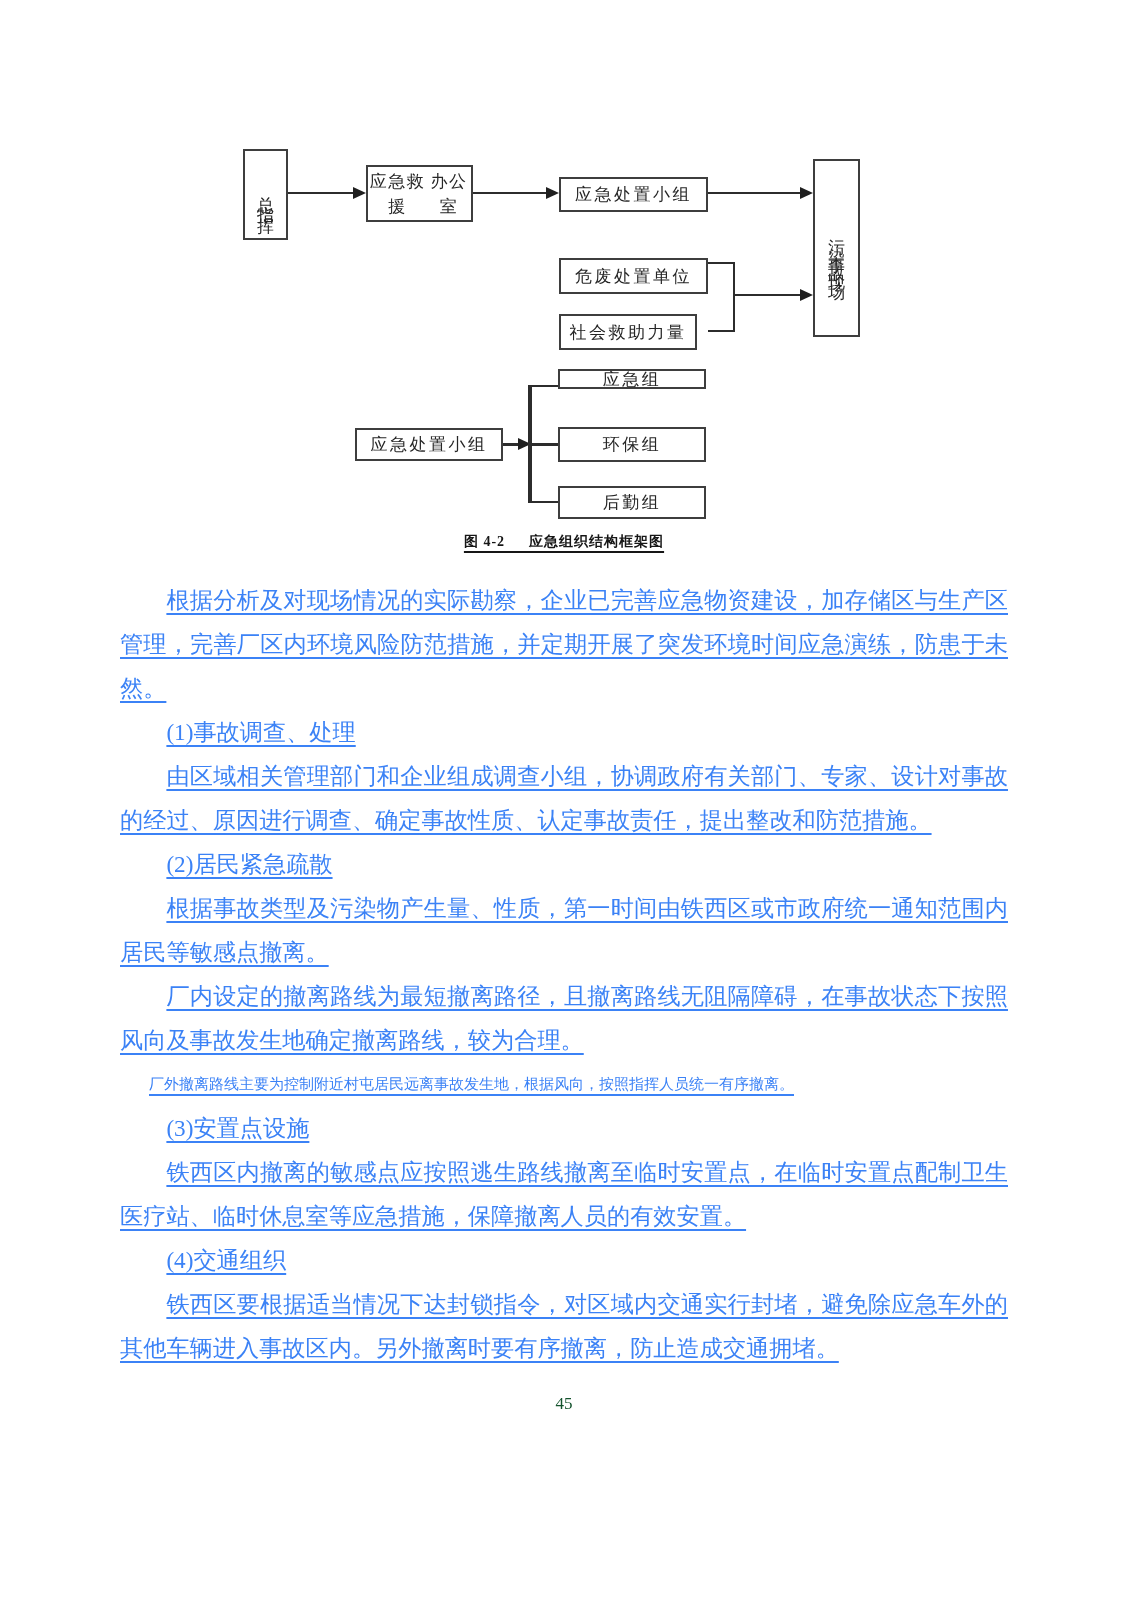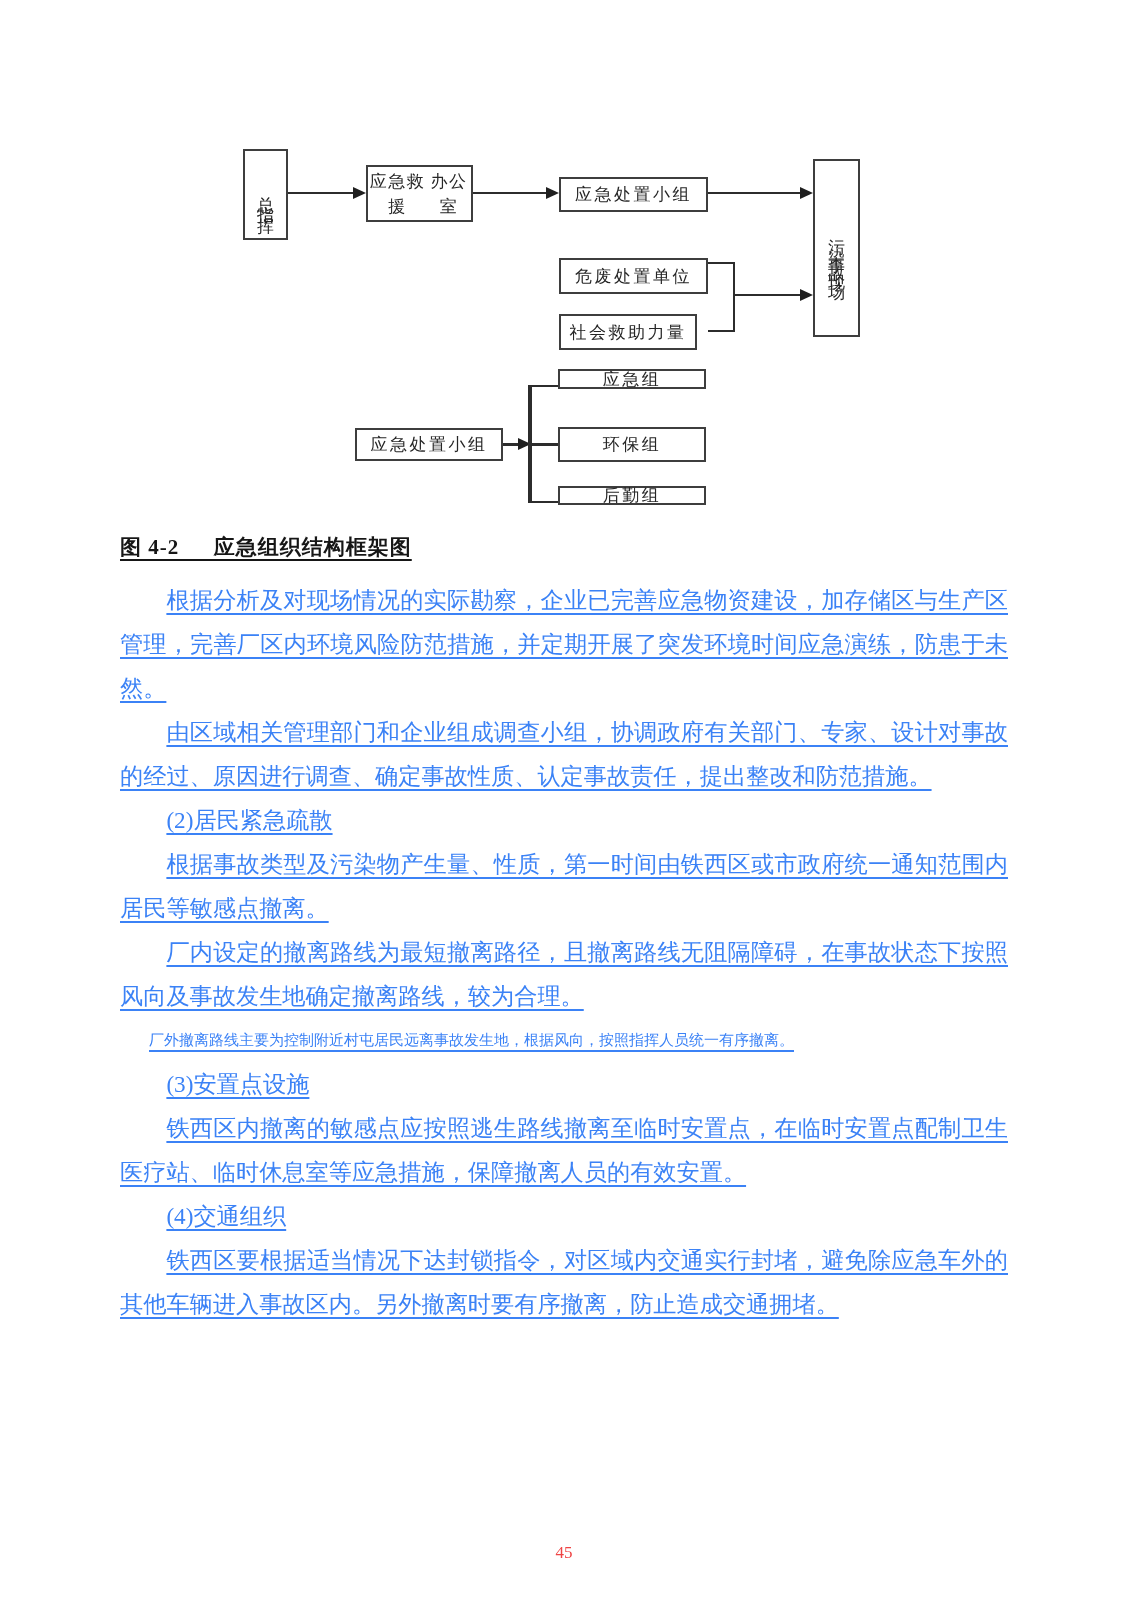--- a/index.html
+++ b/index.html
@@ -34,21 +34,22 @@
   .line{position:absolute;background:#2c2c2c;}
   .arr{
     position:absolute;width:0;height:0;
     border-top:6px solid transparent;
     border-bottom:6px solid transparent;
     border-left:13px solid #1f1f1f;
   }
   
   .caption{
     position:absolute;left:120px;top:533px;width:888px;
-    font-weight:bold;font-size:21px;letter-spacing:1px;
+    text-align:center;
+    font-weight:bold;font-size:14px;letter-spacing:1px;
     text-decoration:underline;
     text-decoration-thickness:2px;
     text-underline-offset:5px;
     white-space:pre;
   }
   
   .body{
     position:absolute;left:120px;top:578px;width:888px;
     font-size:23.2px;line-height:44px;
     text-align:justify;
@@ -61,22 +62,22 @@
     text-decoration-thickness:1.8px;
     text-underline-offset:5px;
   }
   .body p.condensed{
     font-size:15px;
     text-indent:29px;
     letter-spacing:0;
   }
   
   .pagenum{
-    position:absolute;left:120px;top:1543px;width:888px;
-    text-align:center;font-size:17px;color:#ef4444;
+    position:absolute;left:120px;top:1394px;width:888px;
+    text-align:center;font-size:17px;color:#14532d;
   }
 </style>
 </head>
 <body>
 
 <div class="page">
 
   <div class="figure">
 
     <div class="box vbox" style="left:243px;top:149px;width:45px;height:91px;">总指挥</div>
@@ -108,34 +109,35 @@
     <div class="line" style="left:733px;top:262px;width:2px;height:70px;"></div>
     <div class="line" style="left:733px;top:294px;width:68px;height:2px;"></div>
     <div class="arr" style="left:800px;top:289px;"></div>
 
     <div class="box" style="left:355px;top:428px;width:148px;height:33px;">应急处置小组</div>
 
     <div class="box" style="left:558px;top:369px;width:148px;height:20px;">应急组</div>
 
     <div class="box" style="left:558px;top:427px;width:148px;height:35px;">环保组</div>
 
-    <div class="box" style="left:558px;top:486px;width:148px;height:19px;text-align:center;">后勤组</div>
+    <div class="box" style="left:558px;top:486px;width:148px;height:33px;text-align:center;">后勤组</div>
 
     <div class="line" style="left:503px;top:443px;width:20px;height:3px;"></div>
     <div class="arr" style="left:518px;top:438px;"></div>
     <div class="line" style="left:528px;top:385px;width:4px;height:118px;"></div>
     <div class="line" style="left:530px;top:385px;width:28px;height:2px;"></div>
     <div class="line" style="left:530px;top:443px;width:28px;height:3px;"></div>
     <div class="line" style="left:530px;top:501px;width:28px;height:2px;"></div>
   </div>
 
   <div class="caption">图 4-2　  应急组织结构框架图</div>
 
   <div class="body">
     <p>根据分析及对现场情况的实际勘察，企业已完善应急物资建设，加存储区与生产区管理，完善厂区内环境风险防范措施，并定期开展了突发环境时间应急演练，防患于未然。</p>
+    <p>(1)事故调查、处理</p>
     <p>由区域相关管理部门和企业组成调查小组，协调政府有关部门、专家、设计对事故的经过、原因进行调查、确定事故性质、认定事故责任，提出整改和防范措施。</p>
     <p>(2)居民紧急疏散</p>
     <p>根据事故类型及污染物产生量、性质，第一时间由铁西区或市政府统一通知范围内居民等敏感点撤离。</p>
     <p>厂内设定的撤离路线为最短撤离路径，且撤离路线无阻隔障碍，在事故状态下按照风向及事故发生地确定撤离路线，较为合理。</p>
     <p class="condensed">厂外撤离路线主要为控制附近村屯居民远离事故发生地，根据风向，按照指挥人员统一有序撤离。</p>
     <p>(3)安置点设施</p>
     <p>铁西区内撤离的敏感点应按照逃生路线撤离至临时安置点，在临时安置点配制卫生医疗站、临时休息室等应急措施，保障撤离人员的有效安置。</p>
     <p>(4)交通组织</p>
     <p>铁西区要根据适当情况下达封锁指令，对区域内交通实行封堵，避免除应急车外的其他车辆进入事故区内。另外撤离时要有序撤离，防止造成交通拥堵。</p>
   </div>

